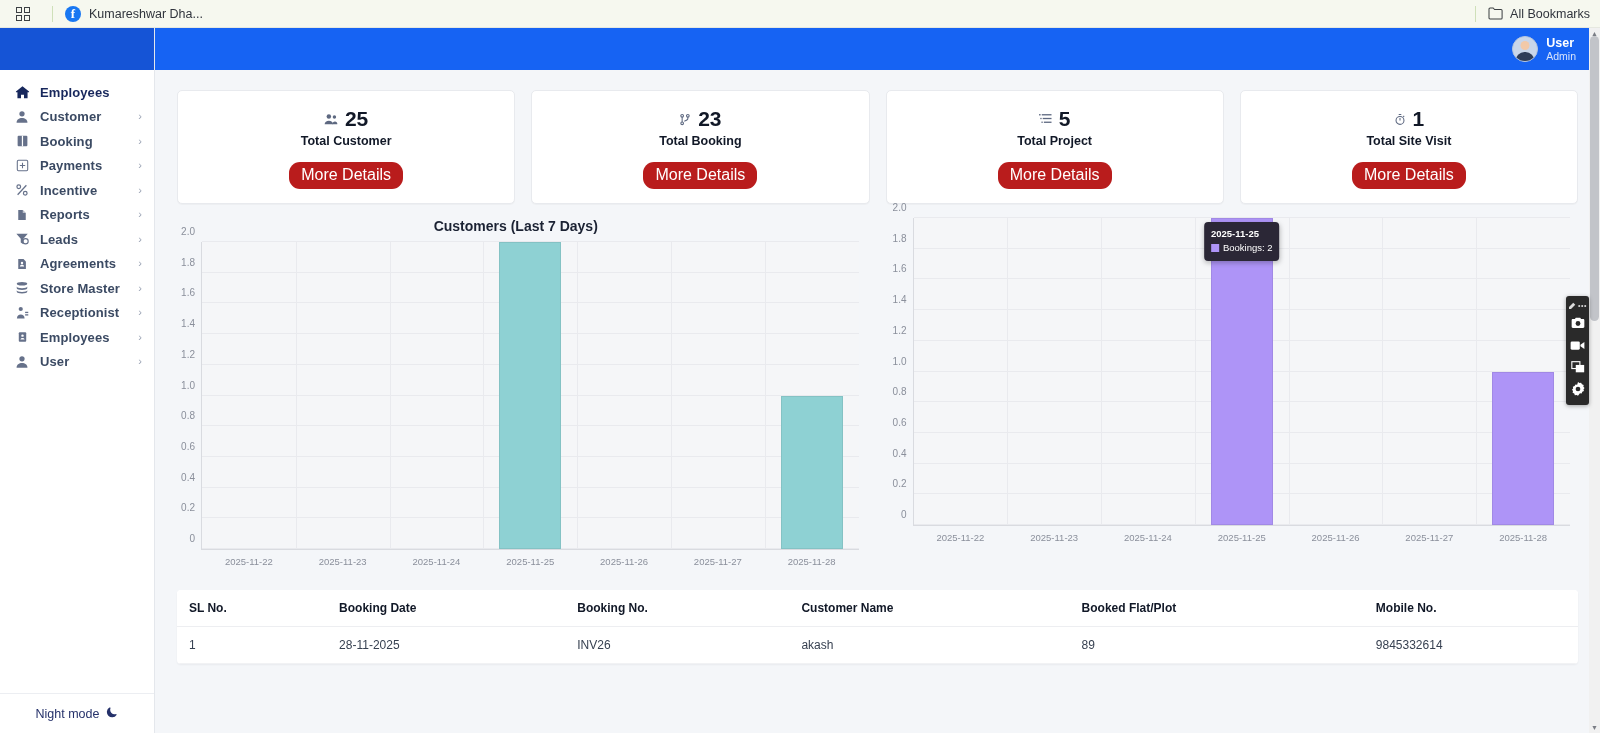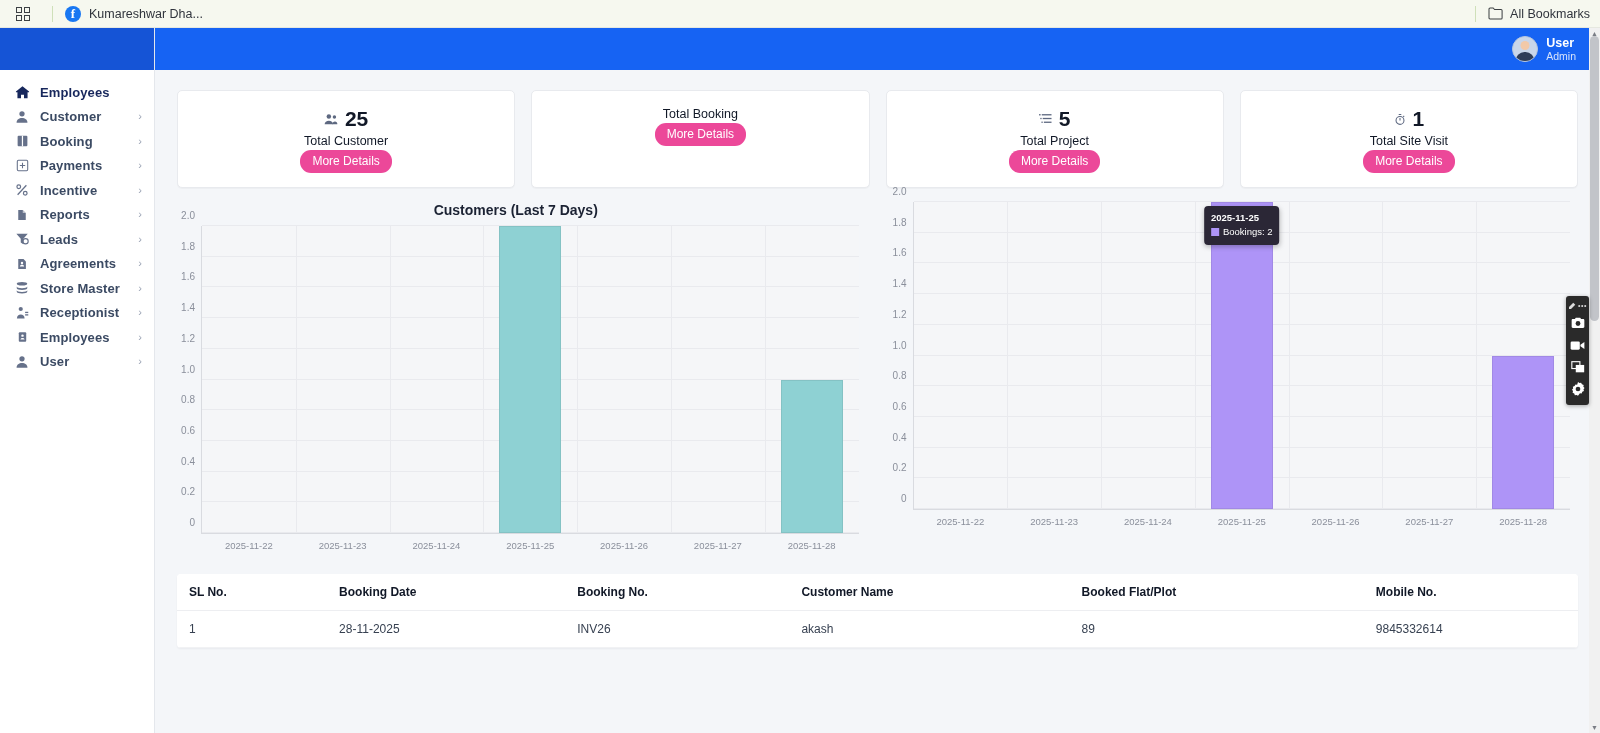--- a/index.html
+++ b/index.html
@@ -136,26 +136,26 @@
     padding: 16px 10px 14px 10px;
     text-align: center;
     box-shadow: 0 1px 1px rgba(16,24,40,.03);
   }
   .card-num-row {
     display: flex; align-items: center; justify-content: center; gap: 7px;
     margin-bottom: 3px;
   }
   .card-num { font-size: 21px; font-weight: bold; color: #111827; }
   .card-ico { color: #5d6880; display: flex; align-items: center; }
-  .card-title { font-size: 12.5px; font-weight: normal; color: #111827; margin-bottom: 2px; }
+  .card-title { font-size: 12.5px; font-weight: bold; color: #111827; margin-bottom: 14px; }
   .btn-more {
     display: inline-block;
-    background: #ec4899;
+    background: #b91c1c;
     color: #fff;
-    font-size: 12px;
+    font-size: 16px;
     border: none;
     border-radius: 11px;
     padding: 4px 12px 5px 12px;
     cursor: pointer;
     font-family: "Liberation Sans", sans-serif;
   }
 
   
   .charts { display: flex; padding: 14px 22px 0 10px; gap: 10px; }
   .chart-card { flex: 1 1 0; position: relative; }
@@ -451,20 +451,28 @@
               <circle cx="8" cy="4.3" r="3"></circle>
               <path d="M1.8 14.5c0-3.4 2.8-5.3 6.2-5.3s6.2 1.9 6.2 5.3z"></path>
             </svg>
         </span>
         <span class="lbl">User</span>
         <span class="chev">›</span>
       </div>
 
     </nav>
 
+    <div class="night-mode">
+      <span>Night mode</span>
+      <span>
+        <svg width="12" height="12" viewBox="0 0 16 16" fill="#25316a">
+            <path d="M13.4 10.6A5.8 5.8 0 0 1 6 3.1a1 1 0 0 0-1.4-1.1 7 7 0 1 0 9.4 9.9 1 1 0 0 0-.6-1.3z"></path>
+          </svg>
+      </span>
+    </div>
   </aside>
 
   <div class="main">
 
     <header class="topbar">
       <div class="user-box">
         <div class="avatar"></div>
         <div class="user-text">
           <div class="user-name">User</div>
           <div class="user-role">Admin</div>
@@ -486,20 +494,31 @@
                   <path d="M9.6 13c0-2 1.3-3.2 3.1-3.2 1.5 0 2.7.9 2.7 3.2z"></path>
                 </svg>
             </span>
             <span class="card-num">25</span>
           </div>
           <div class="card-title">Total Customer</div>
           <button class="btn-more">More Details</button>
         </div>
 
         <div class="card">
+          <div class="card-num-row">
+            <span class="card-ico">
+              <svg width="12" height="13" viewBox="0 0 16 16" fill="none" stroke="currentColor" stroke-width="1.4">
+                  <circle cx="4.2" cy="3" r="1.8"></circle>
+                  <circle cx="11.8" cy="3" r="1.8"></circle>
+                  <circle cx="4.2" cy="13" r="1.8"></circle>
+                  <path d="M4.2 4.8v6.4M11.8 4.8v2c0 2.4-2.4 2.8-4.8 3.4"></path>
+                </svg>
+            </span>
+            <span class="card-num">23</span>
+          </div>
           <div class="card-title">Total Booking</div>
           <button class="btn-more">More Details</button>
         </div>
 
         <div class="card">
           <div class="card-num-row">
             <span class="card-ico">
               <svg width="13" height="12" viewBox="0 0 16 14" fill="currentColor">
                   <rect x="0" y="1" width="2" height="1.6"></rect>
                   <rect x="3.4" y="1" width="12" height="1.6"></rect>

